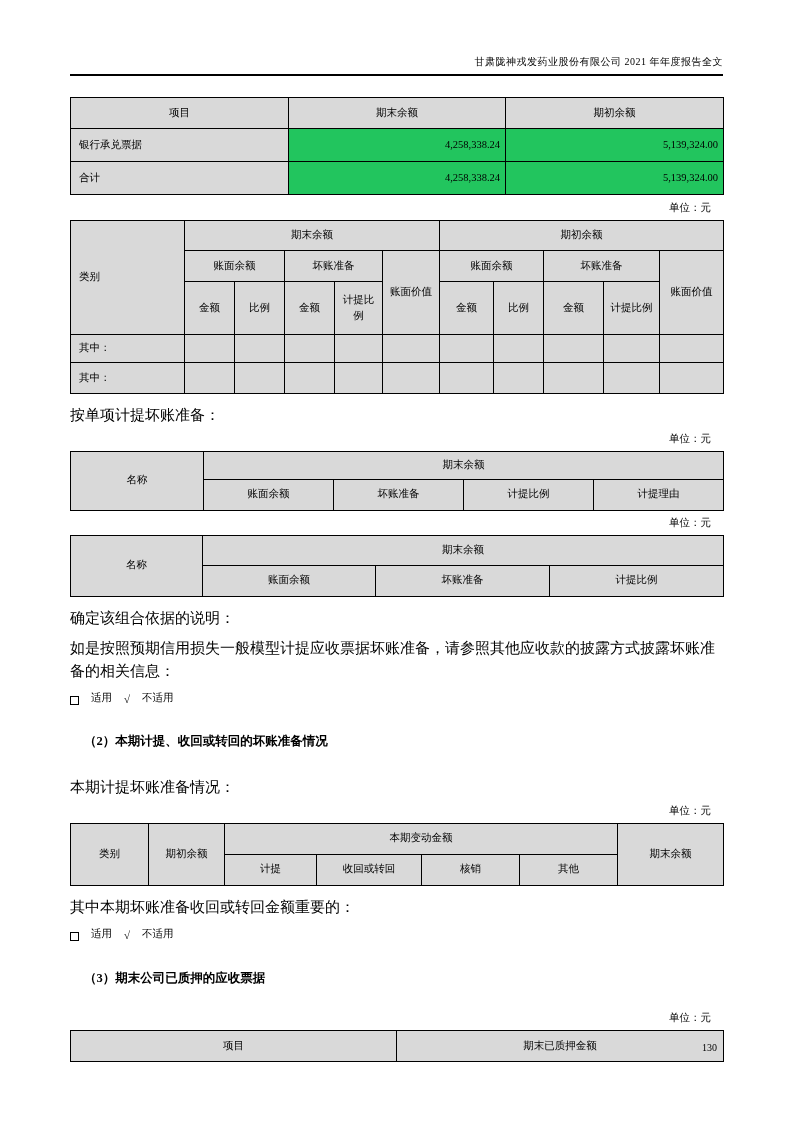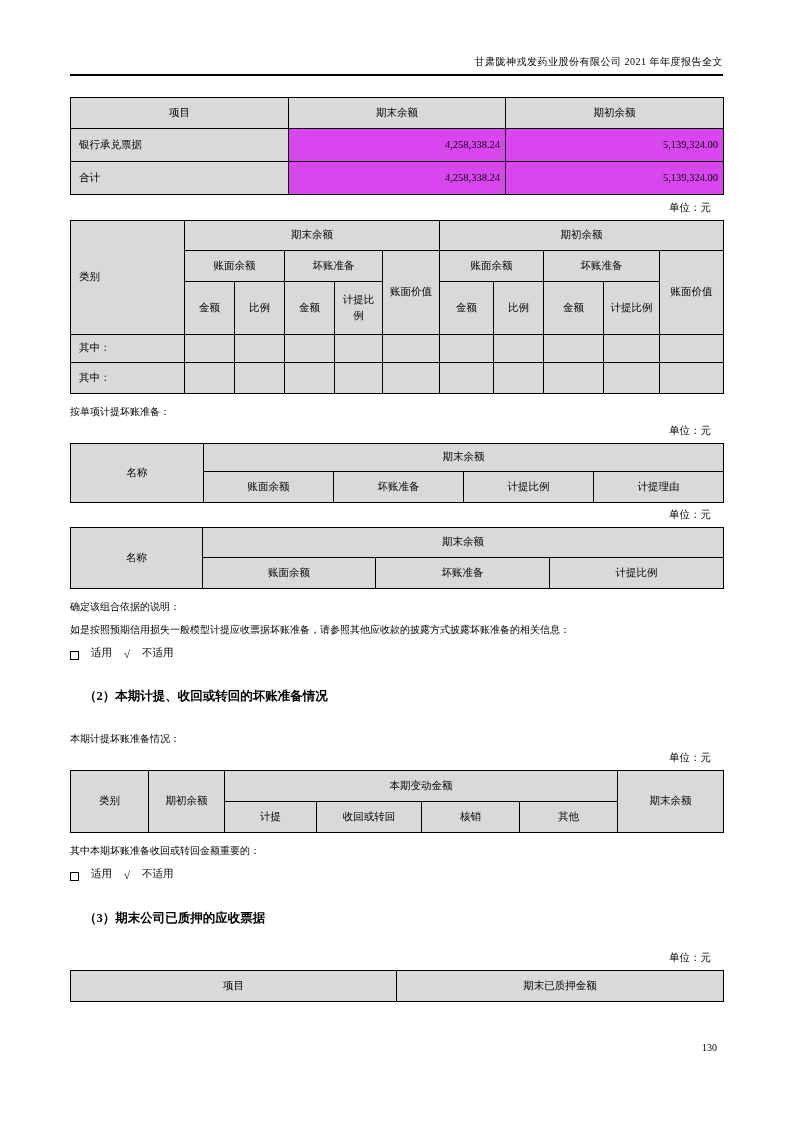--- a/index.html
+++ b/index.html
@@ -21,29 +21,29 @@
   table {
     width:100%; border-collapse:collapse; table-layout:fixed;
     font-size:10.5px; border:1.6px solid #000;
   }
   th, td {
     border:1px solid #000; padding:2px 4px;
     font-weight:normal; text-align:center; vertical-align:middle;
     overflow:hidden; line-height:1.55;
   }
   .gray  { background:#d9d9d9; }
-  .white { background:#d946ef; }
+  .white { background:#22c55e; }
   .cell-left  { text-align:left; padding-left:8px; }
   .cell-right { text-align:right; padding-right:5px; }
   .h26 { height:26px; } .h28 { height:28px; } .h25 { height:25px; }
   .h48 { height:48px; } .h23 { height:23px; }
 
   
   .unit-label { text-align:right; margin:6px 12px 5px; font-size:10.5px; }
-  .para { margin:10px 0 0; font-size:10px; line-height:1.5; }
+  .para { margin:10px 0 0; font-size:15px; line-height:1.5; }
   .para-tight { margin:8px 0 0; }
   .applicability { margin:9px 0 0; font-size:10.5px; display:flex; align-items:flex-end; gap:12px; }
   .checkbox {
     display:inline-block; width:7px; height:7px;
     border:1px solid #000; flex:0 0 auto;
   }
   .tick { font-size:11px; }
   .section-heading {
     margin:28px 0 0; padding-left:14px;
     font-size:12.5px; font-weight:bold;

